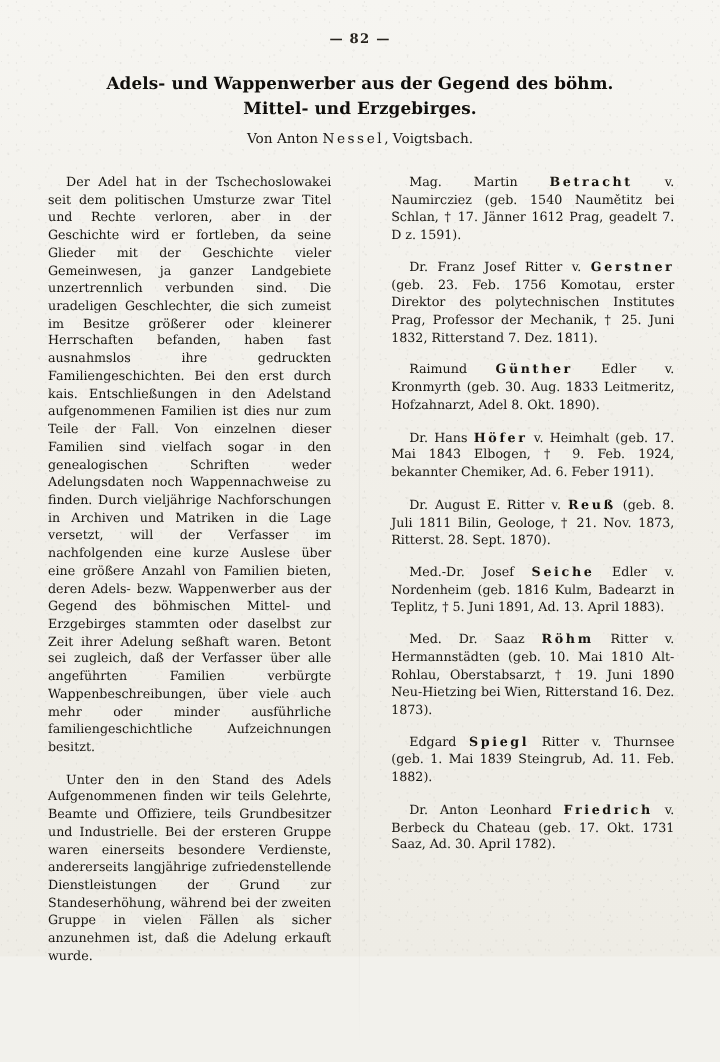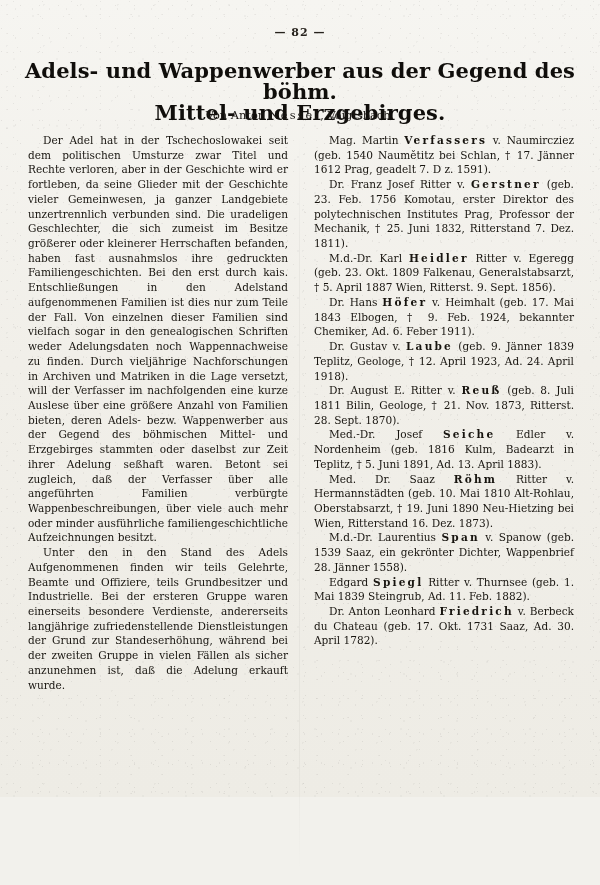--- a/index.html
+++ b/index.html
@@ -43,21 +43,21 @@
     font-size:11px;font-weight:bold;
     letter-spacing:1px;
     color:#26221c;
   }
 
   .headline{
     position:absolute;top:60px;left:24px;width:552px;
     text-align:center;
     font-family:"DejaVu Serif", serif;
     font-weight:bold;
-    font-size:21px;
+    font-size:14px;
     line-height:21px;
     letter-spacing:.1px;
     color:#100e0b;
   }
   .byline{
     position:absolute;top:108px;left:24px;width:552px;
     text-align:center;
     font-size:11.4px;
     line-height:15px;
     color:#1a1713;
@@ -75,21 +75,21 @@
     font-size:10.55px;
     line-height:14.72px;
     text-align:justify;
     text-justify:inter-word;
     color:#17140f;
     -webkit-hyphens:none;hyphens:none;
   }
   .col.left{left:0;}
   .col.right{left:286px;}
 
-  p{margin:0;}
+  p{margin:12px;}
   p.ind{text-indent:15px;}
   p.noind{text-indent:0;}
 
   
   .gutter{
     position:absolute;top:0;left:271px;width:1px;height:740px;
     background:linear-gradient(180deg,rgba(0,0,0,0) 0%,rgba(0,0,0,.045) 15%,rgba(0,0,0,.04) 85%,rgba(0,0,0,0) 100%);
   }
 
   
@@ -121,40 +121,38 @@
     <div class="gutter"></div>
 
     <div class="col left">
       <p class="ind">Der Adel hat in der Tschechoslowakei seit dem politischen Umsturze zwar Titel und Rechte verloren, aber in der Geschichte wird er fortleben, da seine Glieder mit der Geschichte vieler Gemeinwesen, ja ganzer Landgebiete unzertrennlich verbunden sind. Die uradeligen Geschlechter, die sich zumeist im Besitze größerer oder kleinerer Herrschaften befanden, haben fast ausnahmslos ihre gedruckten Familiengeschichten. Bei den erst durch kais. Entschließungen in den Adelstand aufgenommenen Familien ist dies nur zum Teile der Fall. Von einzelnen dieser Familien sind vielfach sogar in den genealogischen Schriften weder Adelungsdaten noch Wappennachweise zu finden. Durch vieljährige Nachforschungen in Archiven und Matriken in die Lage versetzt, will der Verfasser im nachfolgenden eine kurze Auslese über eine größere Anzahl von Familien bieten, deren Adels- bezw. Wappenwerber aus der Gegend des böhmischen Mittel- und Erzgebirges stammten oder daselbst zur Zeit ihrer Adelung seßhaft waren. Betont sei zugleich, daß der Verfasser über alle angeführten Familien verbürgte Wappenbeschreibungen, über viele auch mehr oder minder ausführliche familiengeschichtliche Aufzeichnungen besitzt.</p>
       <p class="ind">Unter den in den Stand des Adels Aufgenommenen finden wir teils Gelehrte, Beamte und Offiziere, teils Grundbesitzer und Industrielle. Bei der ersteren Gruppe waren einerseits besondere Verdienste, andererseits langjährige zufriedenstellende Dienstleistungen der Grund zur Standeserhöhung, während bei der zweiten Gruppe in vielen Fällen als sicher anzunehmen ist, daß die Adelung erkauft wurde.</p>
     </div>
 
     <div class="col right">
 
 
-      <p class="entry"><span>Mag. Martin </span><span class="sperr">Verfassers</span><span> v. Naumircziez (geb. 1540 Naumětitz bei Schlan, † 17. Jänner 1612 Prag, geadelt 7. D z. 1591).</span></p>
+      <p class="entry"><span>Mag. Martin </span><span class="sperr">Betracht</span><span> v. Naumircziez (geb. 1540 Naumětitz bei Schlan, † 17. Jänner 1612 Prag, geadelt 7. D z. 1591).</span></p>
 
 
       <p class="entry"><span>Dr. Franz Josef Ritter v. </span><span class="sperr">Gerstner</span><span> (geb. 23. Feb. 1756 Komotau, erster Direktor des polytechnischen Institutes Prag, Professor der Mechanik, † 25. Juni 1832, Ritterstand 7. Dez. 1811).</span></p>
 
+      <p class="entry"><span>Raimund </span><span class="sperr">Günther</span><span> Edler v. Kronmyrth (geb. 30. Aug. 1833 Leitmeritz, Hofzahnarzt, Adel 8. Okt. 1890).</span></p>
 
-      <p class="entry"><span>M.d.-Dr. Karl </span><span class="sperr">Heidler</span><span> Ritter v. Egeregg (geb. 23. Okt. 1809 Falkenau, Generalstabsarzt, † 5. April 1887 Wien, Ritterst. 9. Sept. 1856).</span></p>
 
 
       <p class="entry"><span>Dr. Hans </span><span class="sperr">Höfer</span><span> v. Heimhalt (geb. 17. Mai 1843 Elbogen, † 9. Feb. 1924, bekannter Chemiker, Ad. 6. Feber 1911).</span></p>
 
-      <p class="entry"><span>Dr. Gustav v. </span><span class="sperr">Laube</span><span> (geb. 9. Jänner 1839 Teplitz, Geologe, † 12. April 1923, Ad. 24. April 1918).</span></p>
 
       <p class="entry"><span>Dr. August E. Ritter v. </span><span class="sperr">Reuß</span><span> (geb. 8. Juli 1811 Bilin, Geologe, † 21. Nov. 1873, Ritterst. 28. Sept. 1870).</span></p>
 
       <p class="entry"><span>Med.-Dr. Josef </span><span class="sperr">Seiche</span><span> Edler v. Nordenheim (geb. 1816 Kulm, Badearzt in Teplitz, † 5. Juni 1891, Ad. 13. April 1883).</span></p>
 
       <p class="entry"><span>Med. Dr. Saaz </span><span class="sperr">Röhm</span><span> Ritter v. Hermannstädten (geb. 10. Mai 1810 Alt-Rohlau, Oberstabsarzt, † 19. Juni 1890 Neu-Hietzing bei Wien, Ritterstand 16. Dez. 1873).</span></p>
 
-      <p class="entry"><span>M.d.-Dr. Laurentius </span><span class="sperr">Span</span><span> v. Spanow (geb. 1539 Saaz, ein gekrönter Dichter, Wappenbrief 28. Jänner 1558).</span></p>
 
       <p class="entry"><span>Edgard </span><span class="sperr">Spiegl</span><span> Ritter v. Thurnsee (geb. 1. Mai 1839 Steingrub, Ad. 11. Feb. 1882).</span></p>
 
       <p class="entry"><span>Dr. Anton Leonhard </span><span class="sperr">Friedrich</span><span> v. Berbeck du Chateau (geb. 17. Okt. 1731 Saaz, Ad. 30. April 1782).</span></p>
     </div>
   </div>
 
   <div id="grain"></div>
 </div>
 

